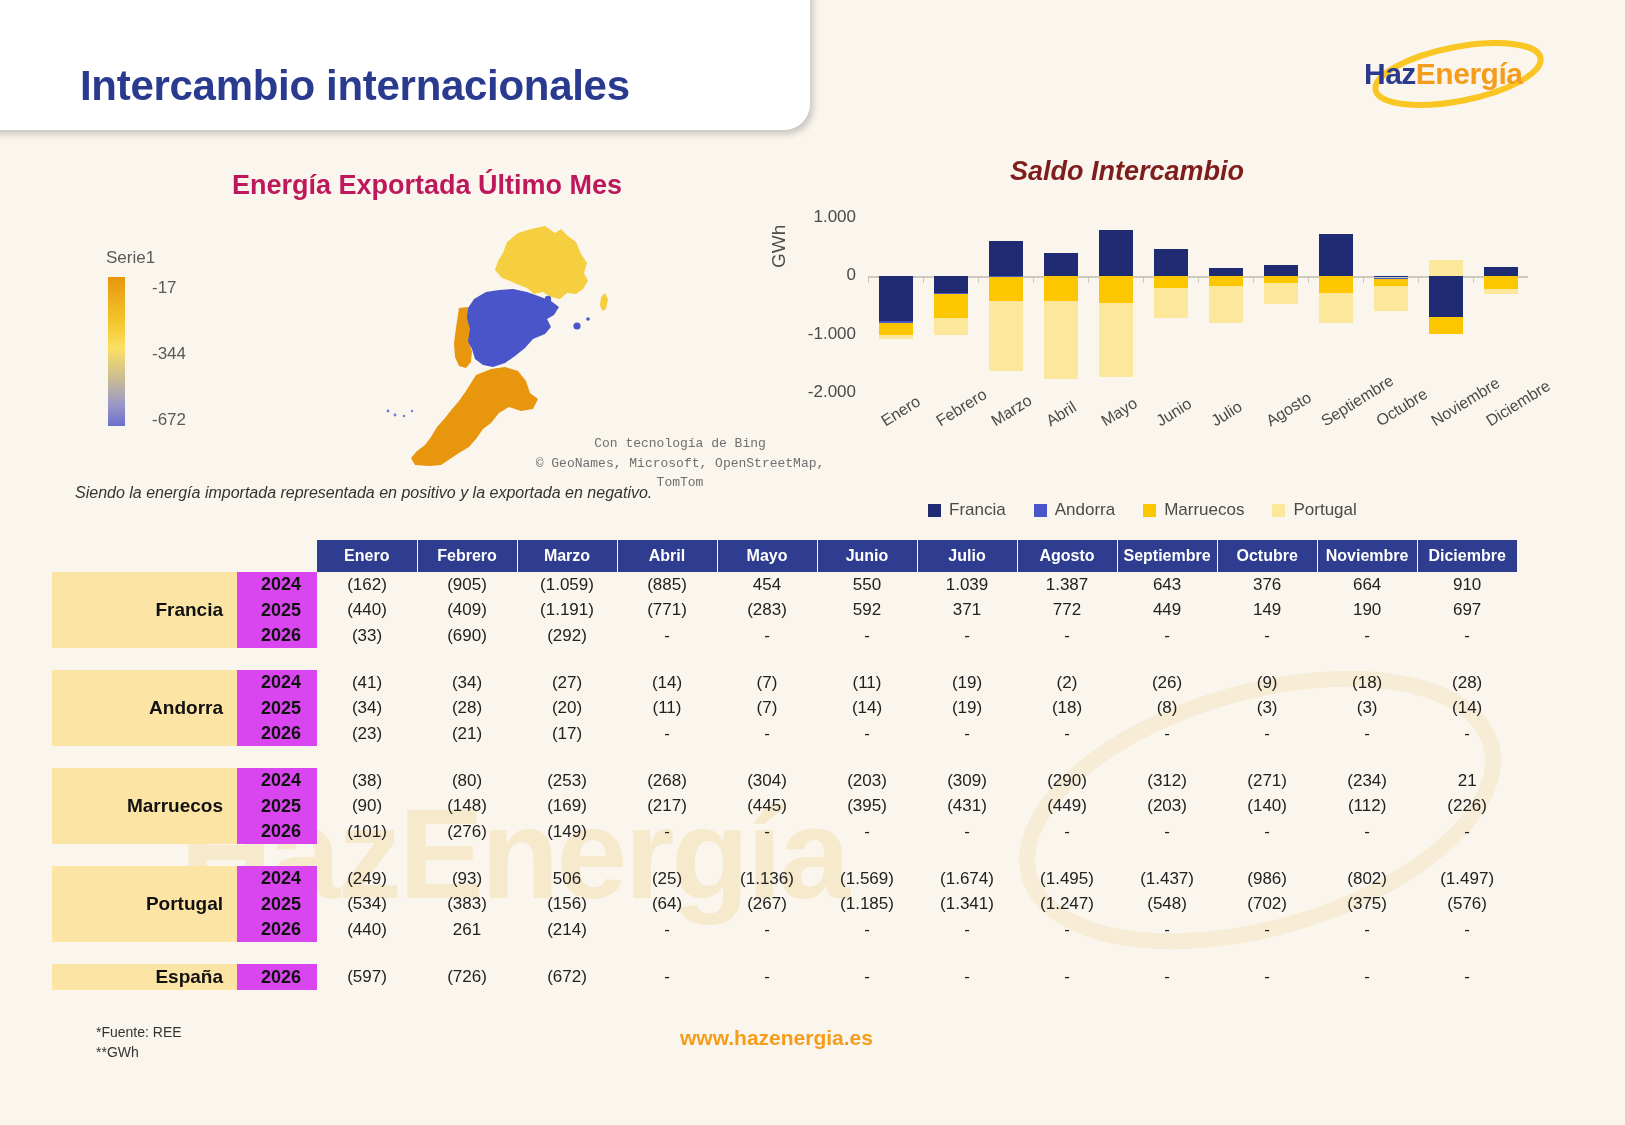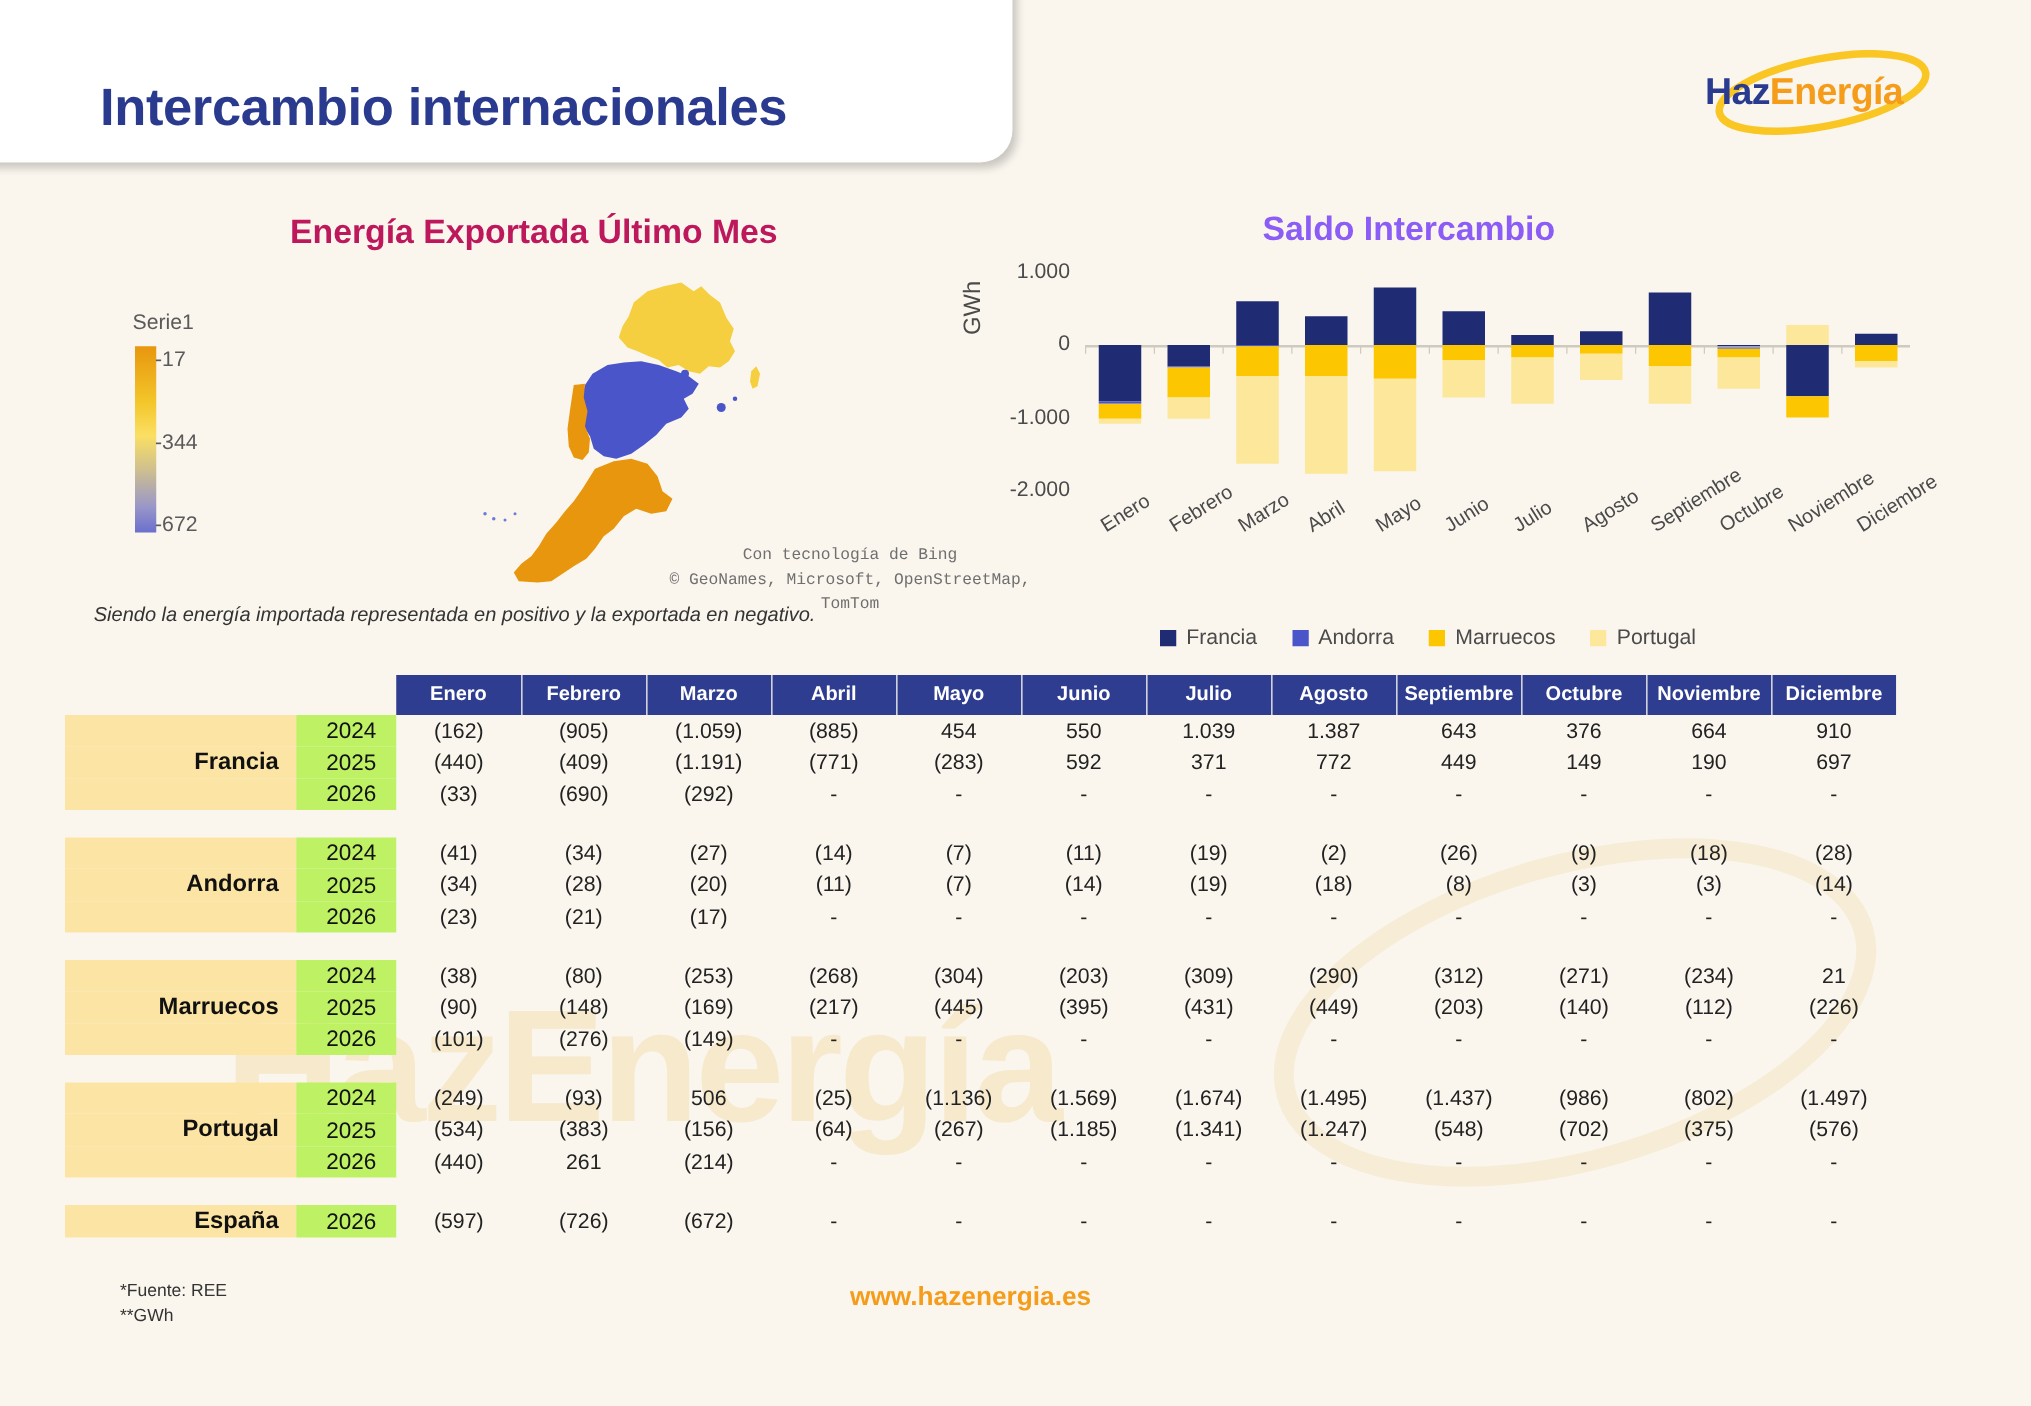--- a/index.html
+++ b/index.html
@@ -43,38 +43,38 @@
     position: absolute; left: 106px; top: 248px;
     font-size: 17px; color: #5a5a5a;
   }
   .gradient-bar {
     position: absolute; left: 108px; top: 277px;
     width: 17px; height: 149px;
     background: linear-gradient(to bottom, #e8960e 0%, #f3c62a 30%,
                 #fbdf63 48%, #cfc08e 66%, #9a97c8 86%, #6a6fcc 100%);
   }
   .legend-tick {
-    position: absolute; font-size: 17px; color: #5a5a5a; left: 124px; text-align: right;
+    position: absolute; font-size: 17px; color: #5a5a5a; left: 152px; text-align: right;
   }
   .map-svg { position: absolute; left: 355px; top: 215px; }
   .map-attr {
     position: absolute; right: 795px; top: 434px;
     text-align: center; font-size: 13px; color: #6f6f6f; line-height: 1.5;
     width: 300px;
     font-family: Liberation Mono, monospace;
   }
   .map-note {
     position: absolute; left: 75px; top: 484px;
     font-size: 16px; font-style: italic; color: #333;
   }
 
   
   .chart-title {
-    position: absolute; left: 1010px; top: 168px;
-    font-size: 27px; font-weight: bold; color: #8b5cf6;
+    position: absolute; left: 1010px; top: 156px;
+    font-size: 27px; font-weight: bold; color: #7f1d1d; font-style: italic;
   }
   .y-label {
     position: absolute; left: 768px; top: 268px;
     font-size: 19px; color: #4a4a4a;
     transform: rotate(-90deg); transform-origin: left top;
     white-space: nowrap;
   }
   .ytick {
     position: absolute; font-size: 17px; color: #4a4a4a;
     text-align: right; width: 72px; right: 0;
@@ -108,21 +108,21 @@
   th.corner { background: transparent; border: none; }
   td.num {
     font-size: 17px; color: #222; text-align: center;
     padding: 2px 6px; min-width: 100px; white-space: nowrap;
   }
   td.name-cell {
     background: #fce5a4; font-size: 19px; font-weight: bold; color: #111;
     text-align: right; padding: 2px 14px 2px 10px; width: 185px;
   }
   td.year-cell {
-    background: #bef264; font-size: 18px; font-weight: normal; color: #111;
+    background: #d946ef; font-size: 18px; font-weight: bold; color: #111;
     text-align: right; padding: 2px 16px 2px 6px; width: 80px;
   }
   tr.spacer td { height: 22px; background: transparent; padding: 0; }
 
   
   .watermark {
     position: absolute; left: 180px; top: 780px;
     font-size: 128px; font-weight: bold; color: #f6e9cc;
     letter-spacing: -3px; z-index: 0; pointer-events: none;
   }

